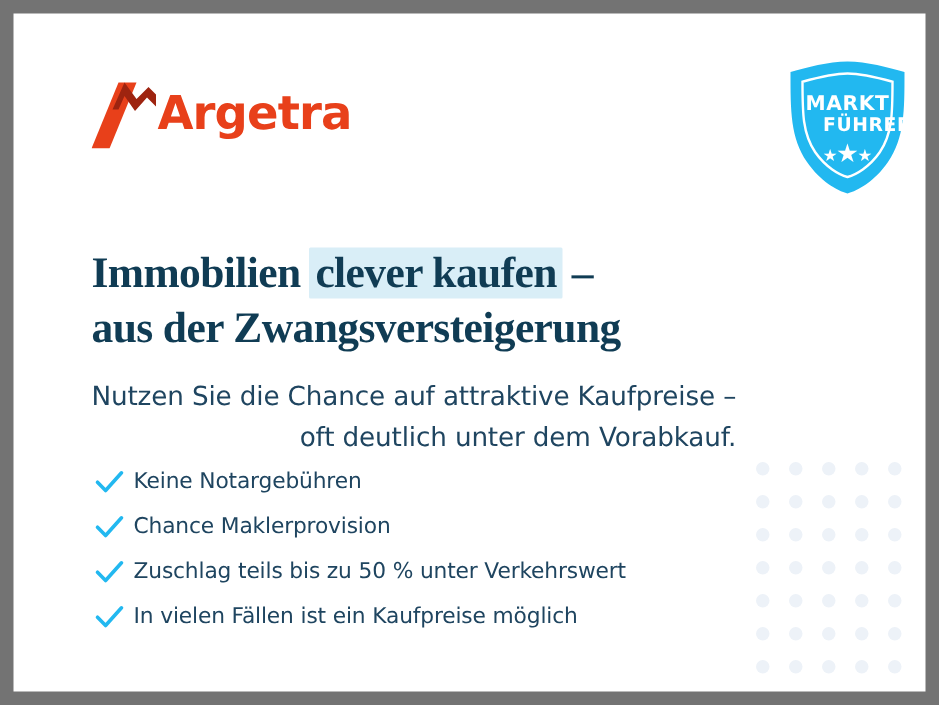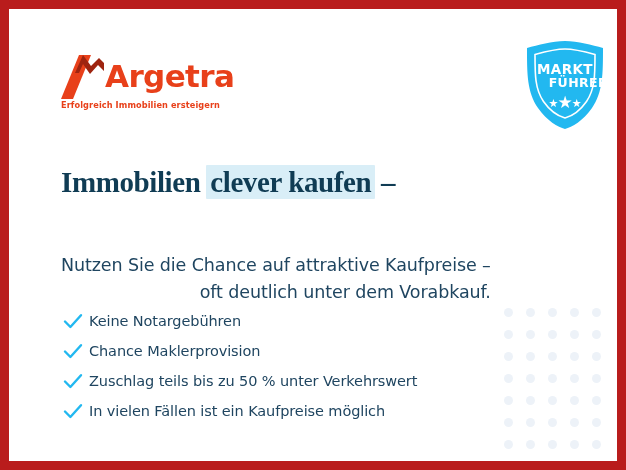--- a/index.html
+++ b/index.html
@@ -11,21 +11,21 @@
     height: 470px;
     overflow: hidden;
     font-family: "Liberation Sans", sans-serif;
     background: #cdeffd;
   }
 
   #banner {
     position: relative;
     width: 626px;
     height: 470px;
-    background: #b91c1c;
+    background: #737373;
     box-sizing: border-box;
   }
 
   
   #card {
     position: absolute;
     left: 9px;
     top: 9px;
     width: 608px;
     height: 452px;
@@ -319,41 +319,41 @@
     <div id="logo-block">
       <div id="logo-row">
         <span id="logo-mark">
           <svg width="44" height="46" viewBox="0 0 44 46" xmlns="http://www.w3.org/2000/svg">
             <polygon points="18,2 30,2 12,46 0,46" fill="#e8401a"></polygon>
             <path d="M14,20 L22,2 L30,13 L38,5 L43,10 L43,18 L37,12 L29,21 L22,11 L18,20 Z" fill="#9e2410"></path>
           </svg>
         </span>
         <span id="logo-wordmark">Argetra</span>
       </div>
-      <div id="logo-tagline">Erfolgreich Immobilien ersteigern</div>
     </div>
 
     <div id="badge">
       <span>
         <svg width="86" height="90" viewBox="0 0 86 90" xmlns="http://www.w3.org/2000/svg">
           <path d="M43 1 C30 1 16 5 5 8 C5 34 5 52 16 68 C25 81 36 87 43 89 C50 87 61 81 70 68 C81 52 81 34 81 8 C70 5 56 1 43 1 Z" fill="#22b8f0"></path>
           <path d="M43 9 C33 9 22 12 13 14.5 C13 35 13 49 21.5 61.5 C28.5 71.5 37.5 76.5 43 78 C48.5 76.5 57.5 71.5 64.5 61.5 C73 49 73 35 73 14.5 C64 12 53 9 43 9 Z" fill="none" stroke="#ffffff" stroke-width="1.6"></path>
         </svg>
       </span>
       <div id="badge-text">
         <span class="l1">MARKT</span>
         <span class="l2">FÜHRER</span>
       </div>
       <div id="badge-stars">
         <span class="s-sm">★</span><span class="s-lg">★</span><span class="s-sm">★</span>
       </div>
     </div>
 
     <h1 id="headline">
       <span class="line"><span>Immobilien </span><span class="hl">clever kaufen</span><span> –</span></span>
+      <span class="line">aus der Zwangsversteigerung</span>
     </h1>
 
     <p id="subheadline">
       <span class="line">Nutzen Sie die Chance auf attraktive Kaufpreise –</span>
       <span class="line">oft deutlich unter dem Vorabkauf.</span>
     </p>
 
     <ul id="benefits">
         <li>
           <span class="check">

